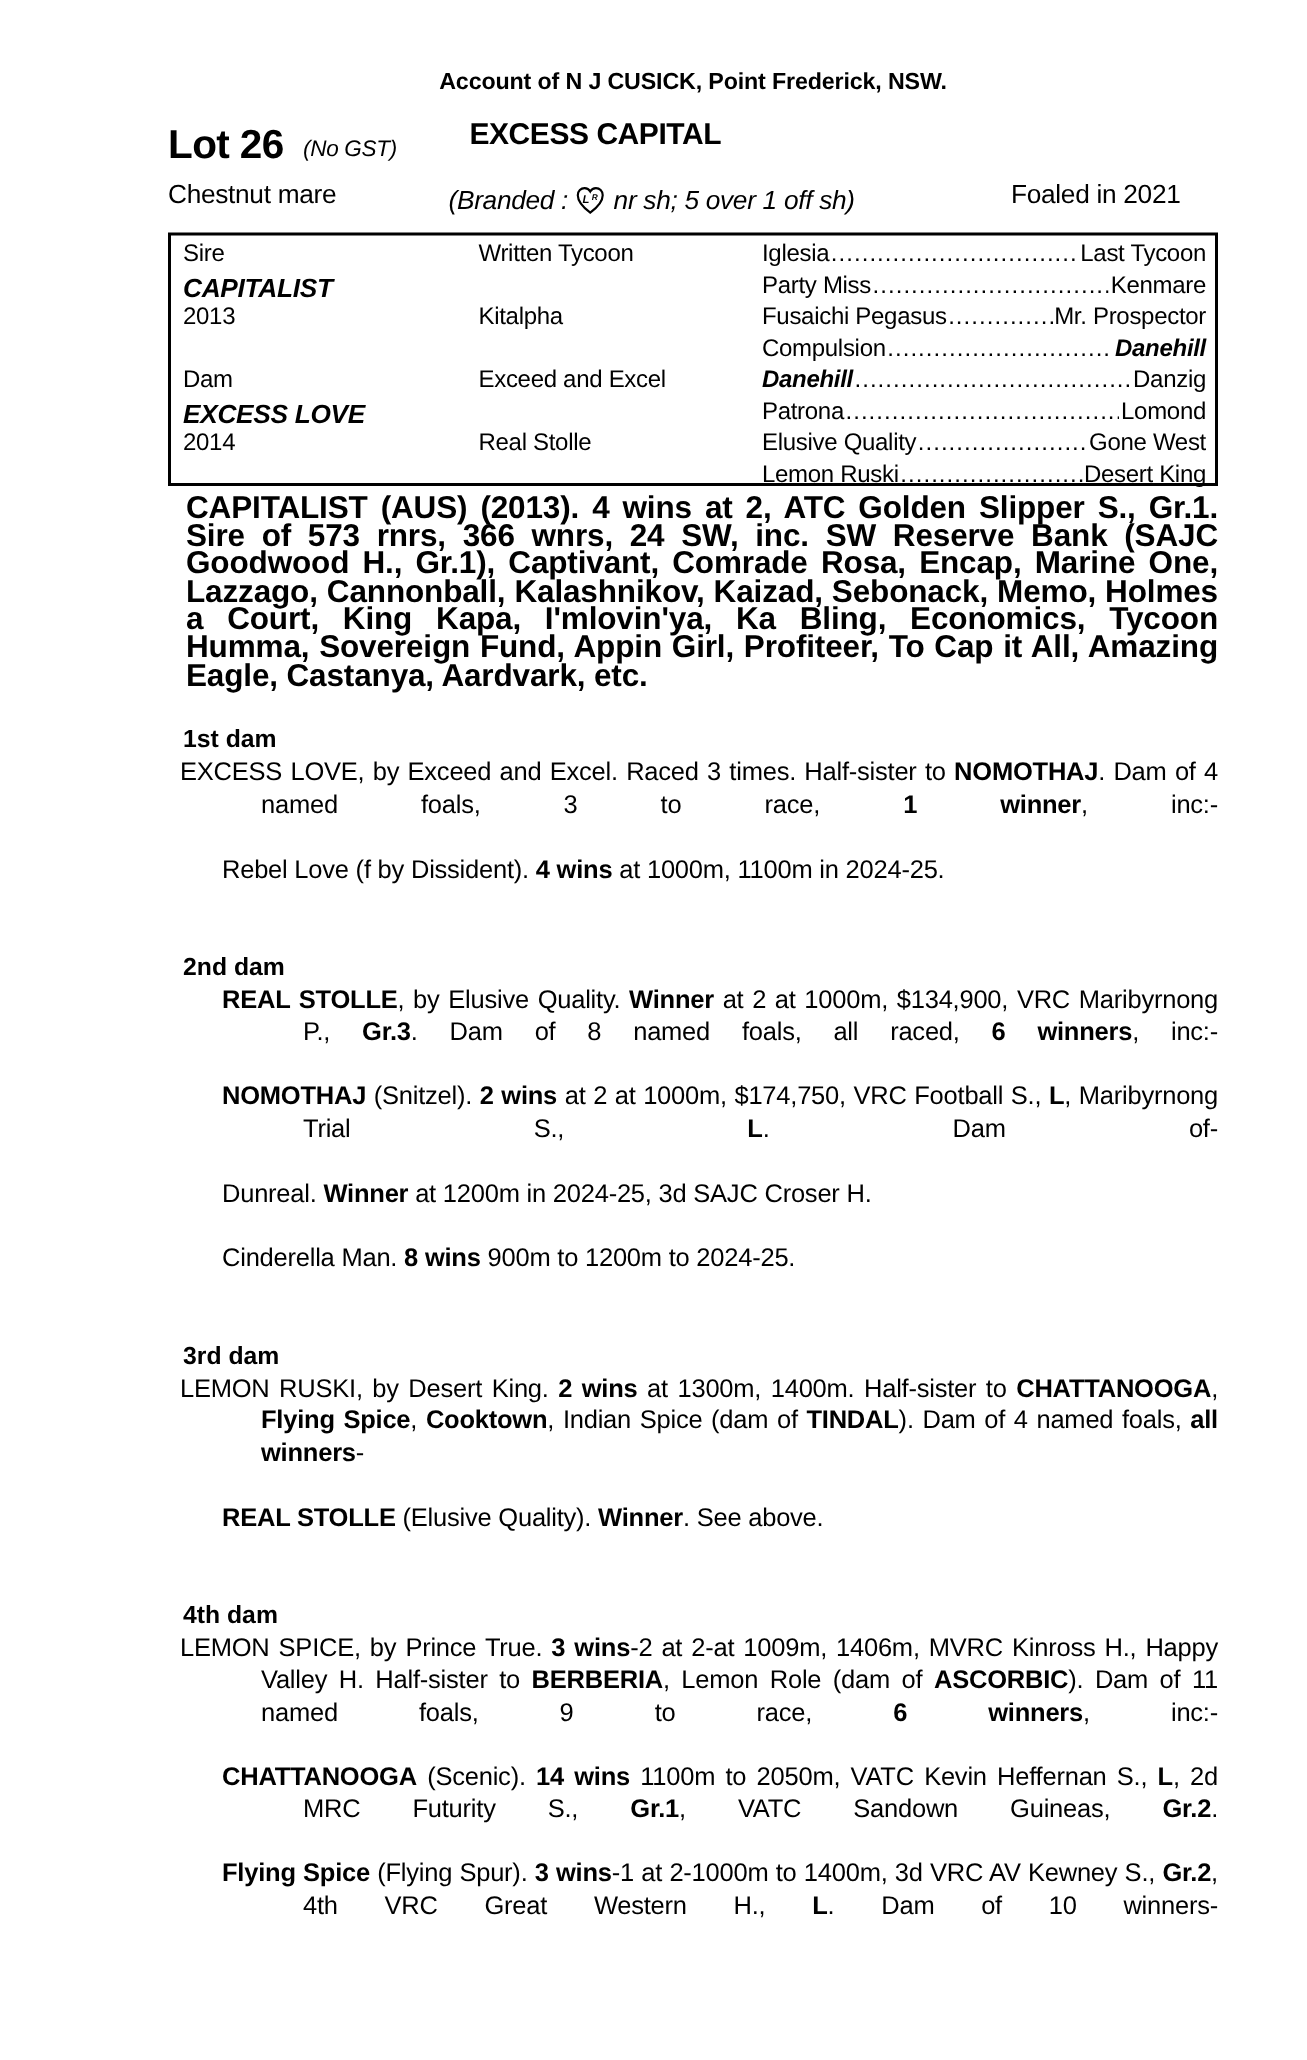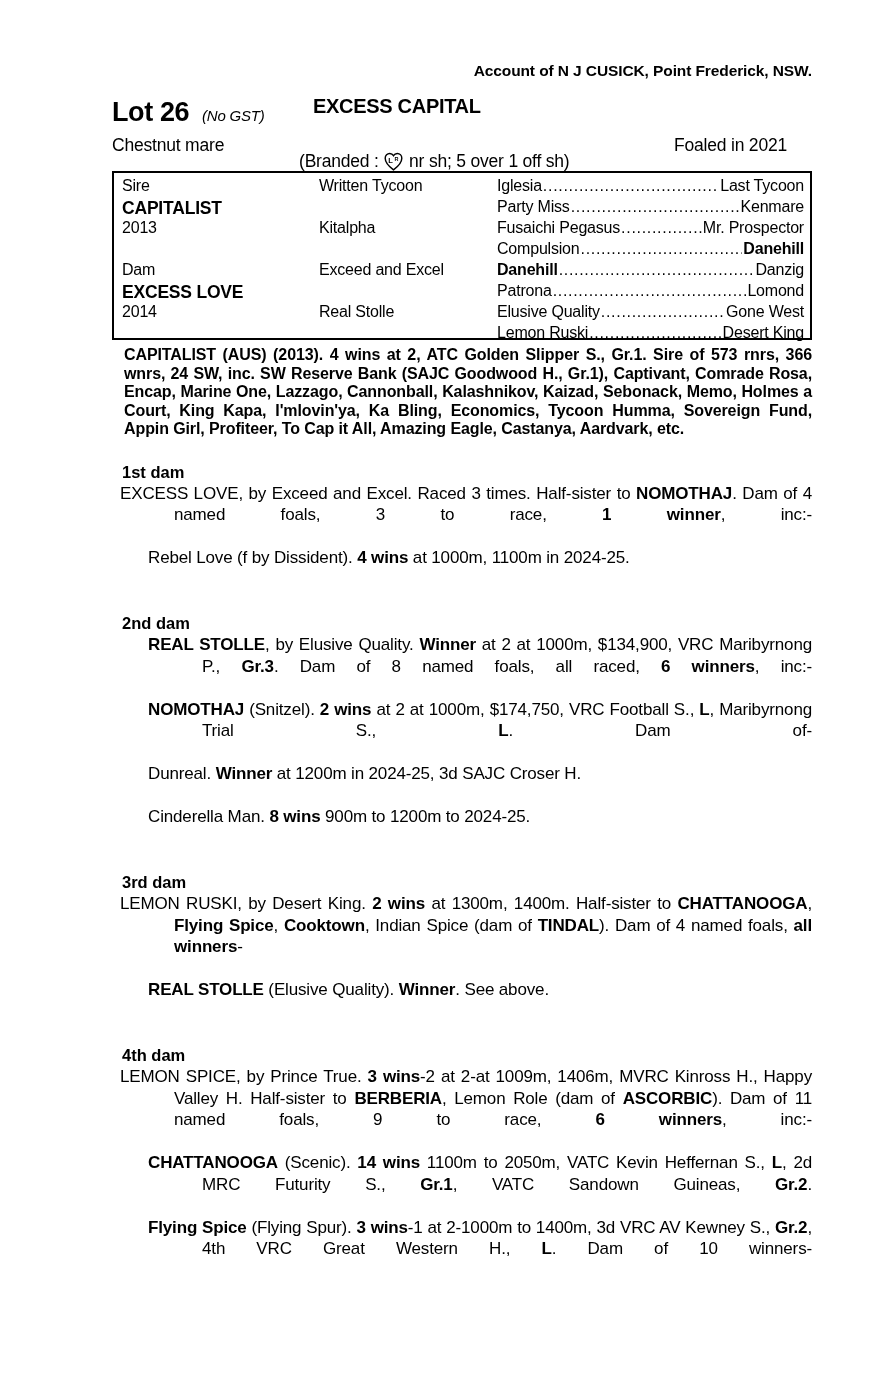--- a/index.html
+++ b/index.html
@@ -23,25 +23,25 @@
   }
   .sheet {
     position: absolute;
     left: 112px;
     top: 0;
     width: 700px;
   }
 
   
   .account-line {
-    text-align: right;
+    text-align: center;
     font-weight: bold;
     font-size: 15.5px;
     letter-spacing: -0.1px;
-    margin-top: 62px;
+    margin-top: 46px;
     white-space: nowrap;
   }
   .lot-row {
     position: relative;
     height: 34px;
     margin-top: 17px;
   }
   .lot-no {
     position: absolute;
     left: 0;
@@ -67,21 +67,21 @@
     letter-spacing: -0.3px;
   }
   .desc-row {
     position: relative;
     height: 28px;
     margin-top: 4px;
     font-size: 17.5px;
     letter-spacing: -0.2px;
   }
   .colour-sex { position: absolute; left: 0; top: 0; }
-  .branded    { position: absolute; left: 187px; top: 16px; white-space: nowrap; }
+  .branded    { position: absolute; left: 187px; top: 4px; white-space: nowrap; font-style: italic; }
   .foaled     { position: absolute; left: 562px; top: 0; }
   .brand-mark {
     display: inline-block;
     vertical-align: -4px;
     width: 19px;
     height: 19px;
     margin: 0 1px;
   }
 
   
@@ -104,42 +104,42 @@
     right: 0;
     height: 21px;
     font-size: 16px;
     letter-spacing: -0.2px;
     white-space: nowrap;
   }
   .pc1 { position: absolute; left: 8px;   top: 0; }
   .pc2 { position: absolute; left: 205px; top: 0; }
   .pc3 {
     position: absolute;
-    left: 383px;
+    left: 394px;
     right: 6px;
     top: 0;
     display: flex;
     align-items: flex-end;
   }
   .gp-name  { white-space: nowrap; }
   .gp-dots  {
     flex: 1 1 auto;
     overflow: hidden;
     white-space: nowrap;
     letter-spacing: 0.7px;
     margin: 0 1px;
   }
   .gp-sire  { white-space: nowrap; }
-  .b { font-weight: bold; }
+  .b { font-weight: bold; font-style: italic; }
 
   
   .sire-summary {
     margin-top: 6px;
     font-weight: bold;
-    font-size: 16px;
+    font-size: 21px;
     line-height: 18.6px;
     text-align: justify;
     letter-spacing: -0.1px;
     padding-left: 12px;
     padding-right: 0px;
   }
 
   
   .dam-head {
     font-weight: bold;

